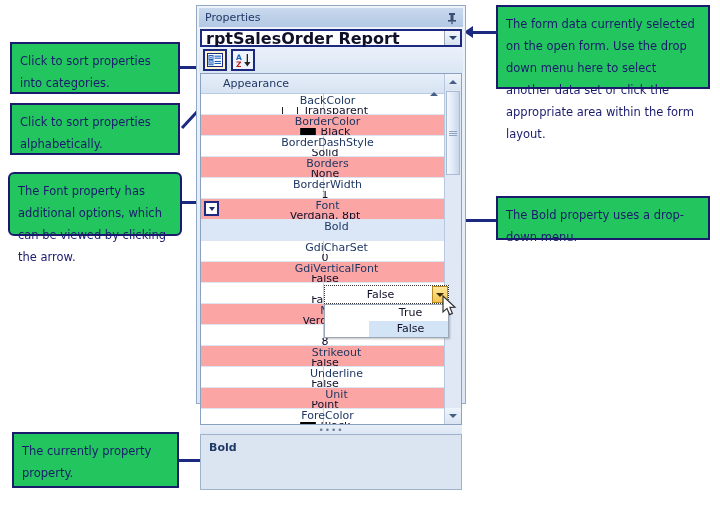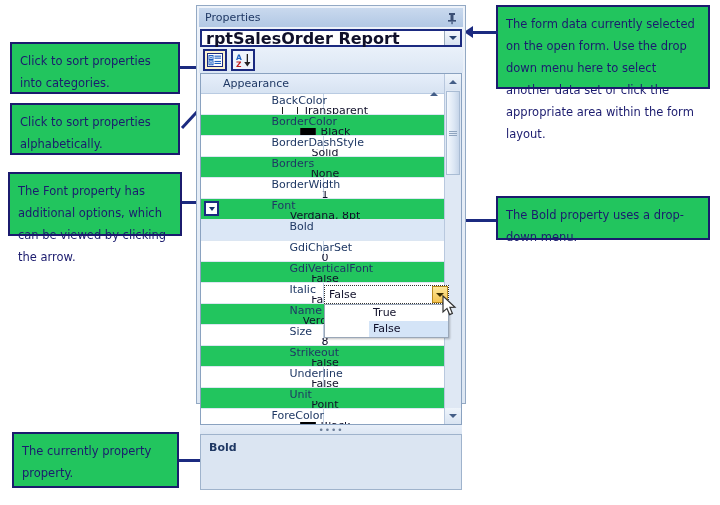--- a/index.html
+++ b/index.html
@@ -101,20 +101,21 @@
   
   .gridwrap {
     position: relative;
     margin: 0 1px;
     height: 352px;
     box-sizing: border-box;
     border: 1px solid #8aa2c0;
     background: #ffffff;
     display: flex;
     overflow: hidden;
+    text-align: center;
   }
   .gridcols { flex: 1; position: relative; }
   .gridcols .col-split {
     position: absolute; left: 122px; top: 0; bottom: 0;
     width: 1px; background: #c2d1e4;
   }
   .row {
     position: relative;
     height: 20px;
     display: flex; align-items: center;
@@ -129,21 +130,21 @@
     white-space: nowrap; overflow: hidden;
   }
   .row .pname.indent2 { padding-left: 28px; }
   .row .pval {
     flex: 1; box-sizing: border-box;
     padding-left: 5px;
     color: #10102a;
     white-space: nowrap; overflow: hidden;
     display: flex; align-items: center; gap: 5px;
   }
-  .row.alt { background: #22c55e; }
+  .row.alt { background: #fca5a5; }
   .row.sel { background: #dbe7f6; }
   .catrow {
     height: 19px;
     background: linear-gradient(180deg,#e6eefa 0%,#d7e3f2 100%);
     border-bottom: 1px solid #b9cbe2;
     display: flex; align-items: center;
     font-size: 11px; color: #1f3864;
     padding-left: 22px;
     position: relative;
   }
@@ -276,21 +277,21 @@
   <div class="arrow-head right" style="left:198px; top:61px;"></div>
 
   <div class="callout" style="left:10px; top:103px; width:170px; height:52px;">
     <span>Click to sort properties alphabetically.</span>
   </div>
   <svg style="position:absolute; left:178px; top:62px; width:70px; height:70px;">
     <line x1="4" y1="66" x2="54" y2="12" stroke="#1b2a80" stroke-width="3"></line>
     <polygon points="60,5 46,10 54,18" fill="#1b2a80"></polygon>
   </svg>
 
-  <div class="callout" style="left:8px; top:172px; width:174px; height:64px;">
+  <div class="callout" style="left:8px; top:172px; width:174px; height:64px;border-radius:6px;">
     <span>The Font property has additional options, which can be viewed by clicking the arrow.</span>
   </div>
   <div class="arrow-line" style="left:182px; top:201px; width:26px; height:3px;"></div>
   <div class="arrow-head right" style="left:205px; top:196px;"></div>
 
   <div class="callout" style="left:12px; top:432px; width:167px; height:56px;">
     <span>The currently property property.</span>
   </div>
   <div class="arrow-line" style="left:179px; top:459px; width:24px; height:3px;"></div>
   <div class="arrow-head right" style="left:200px; top:454px;"></div>

